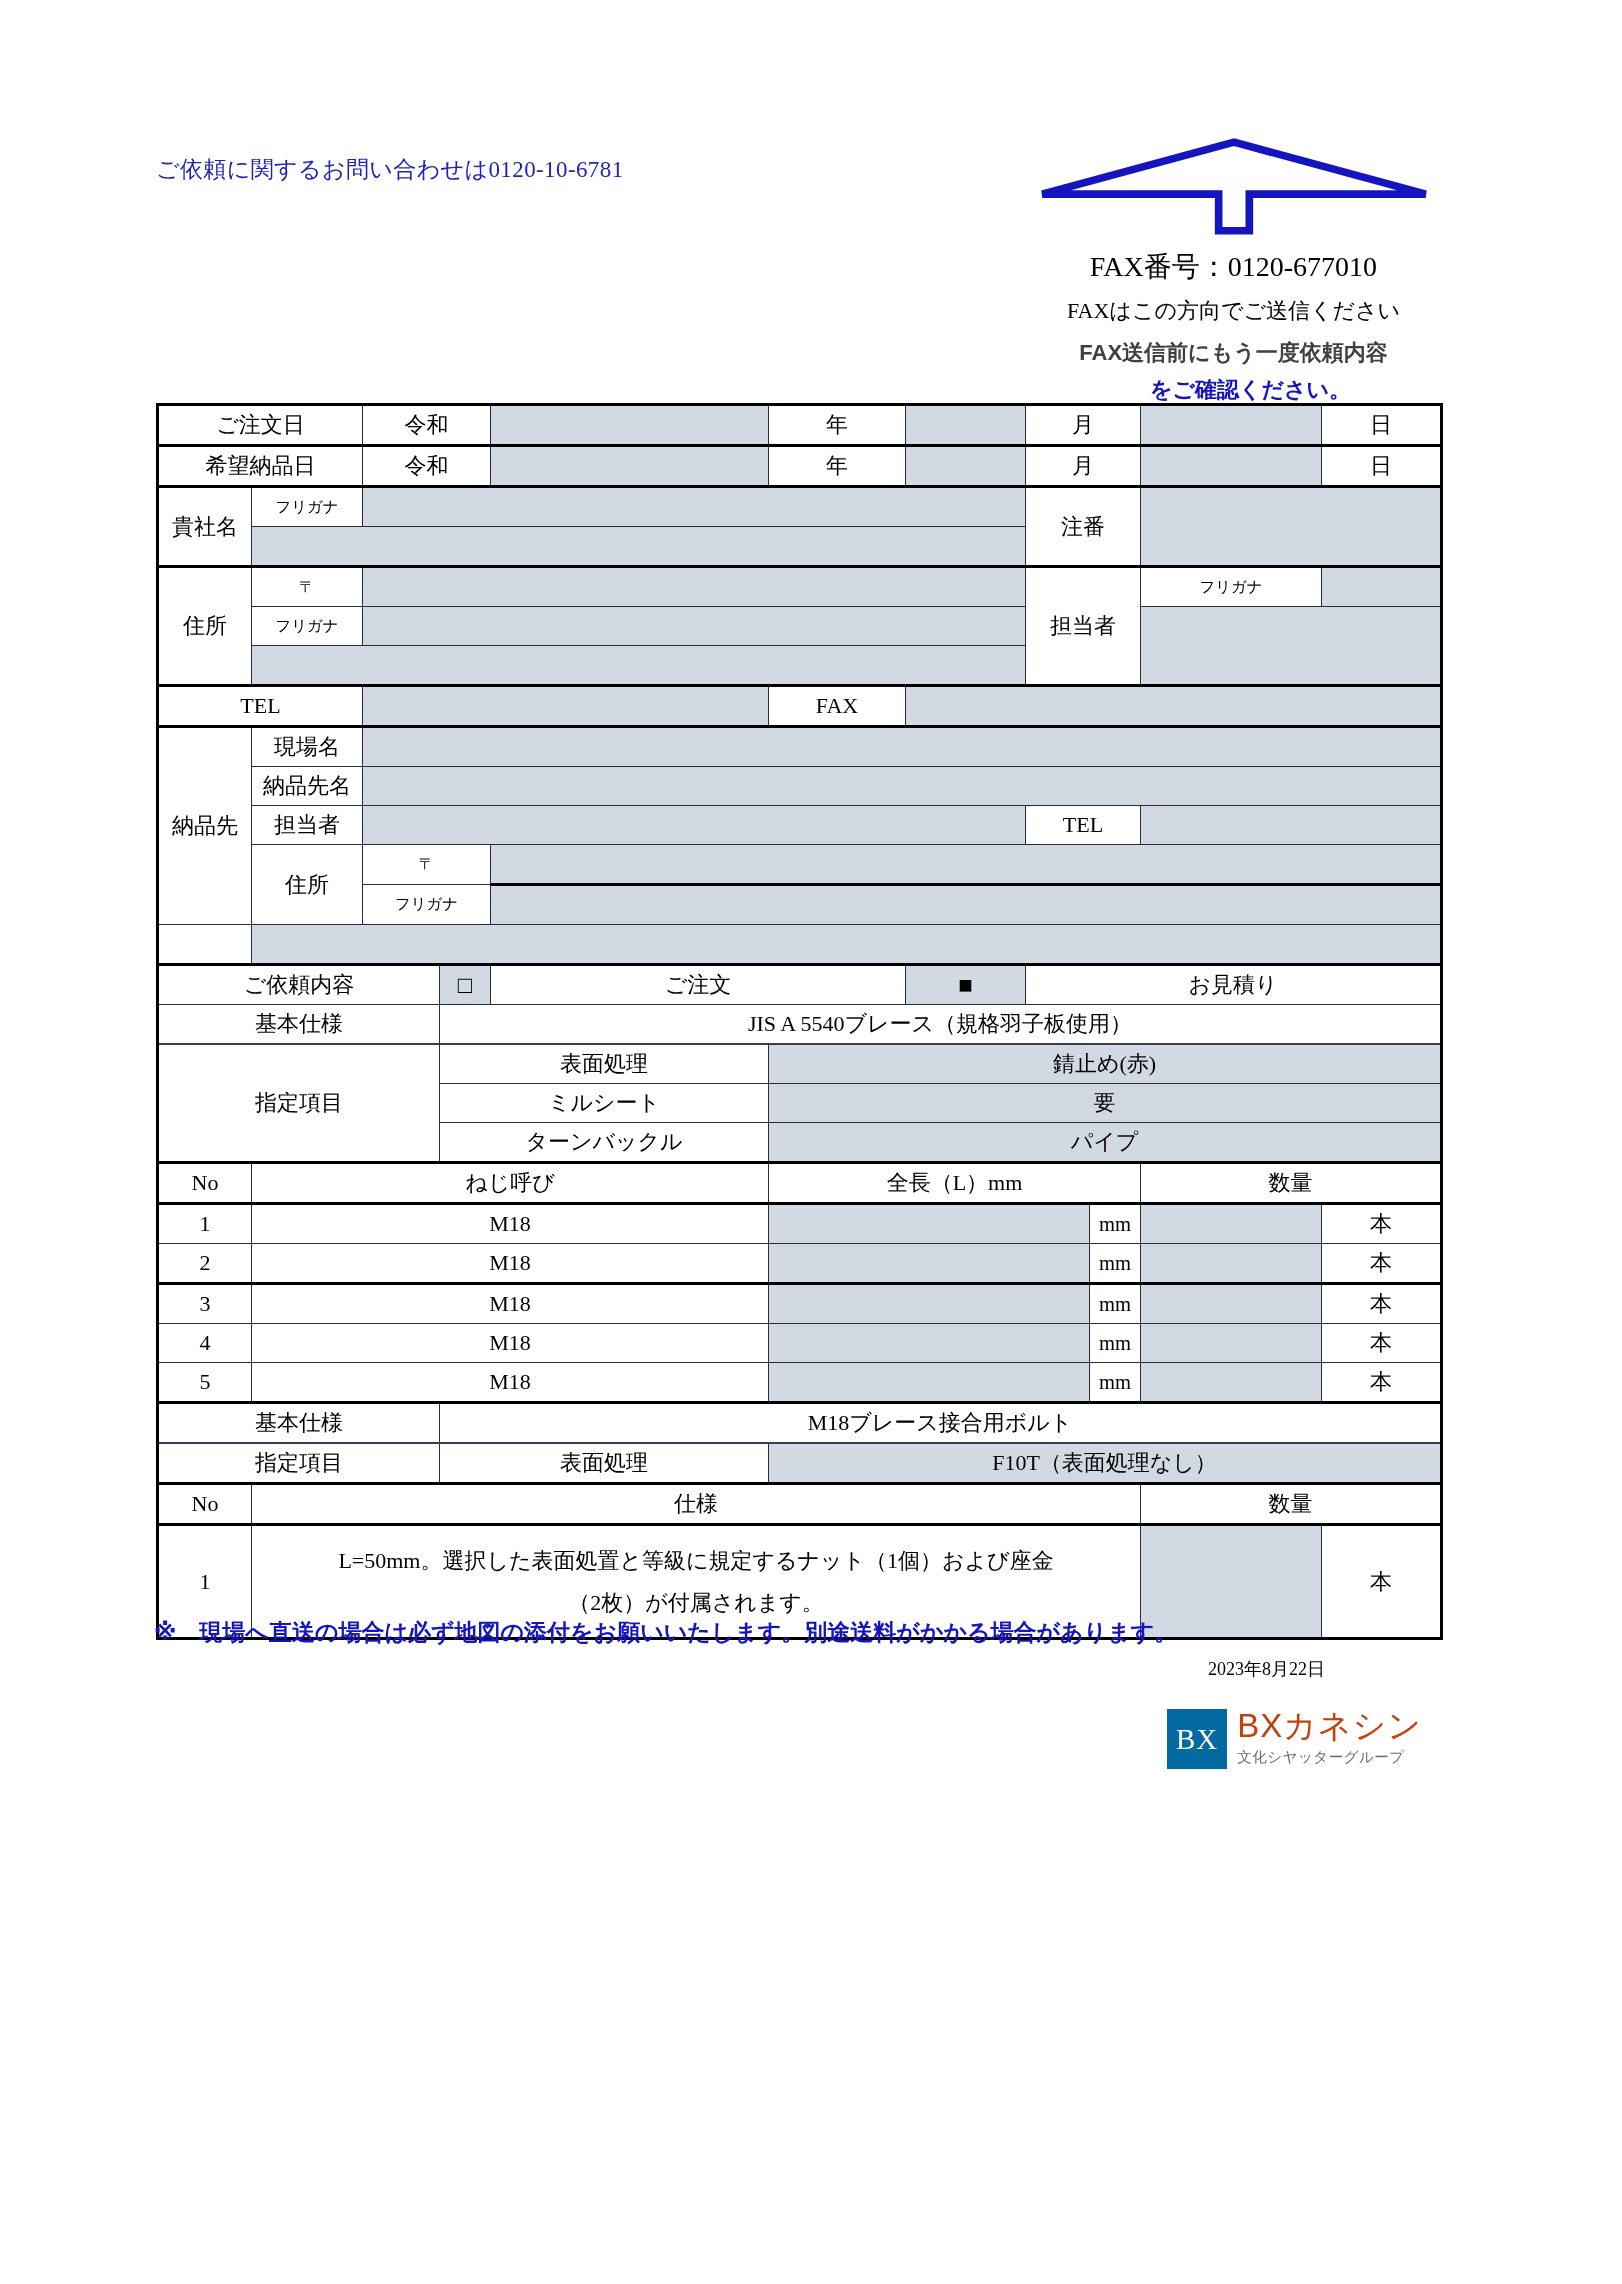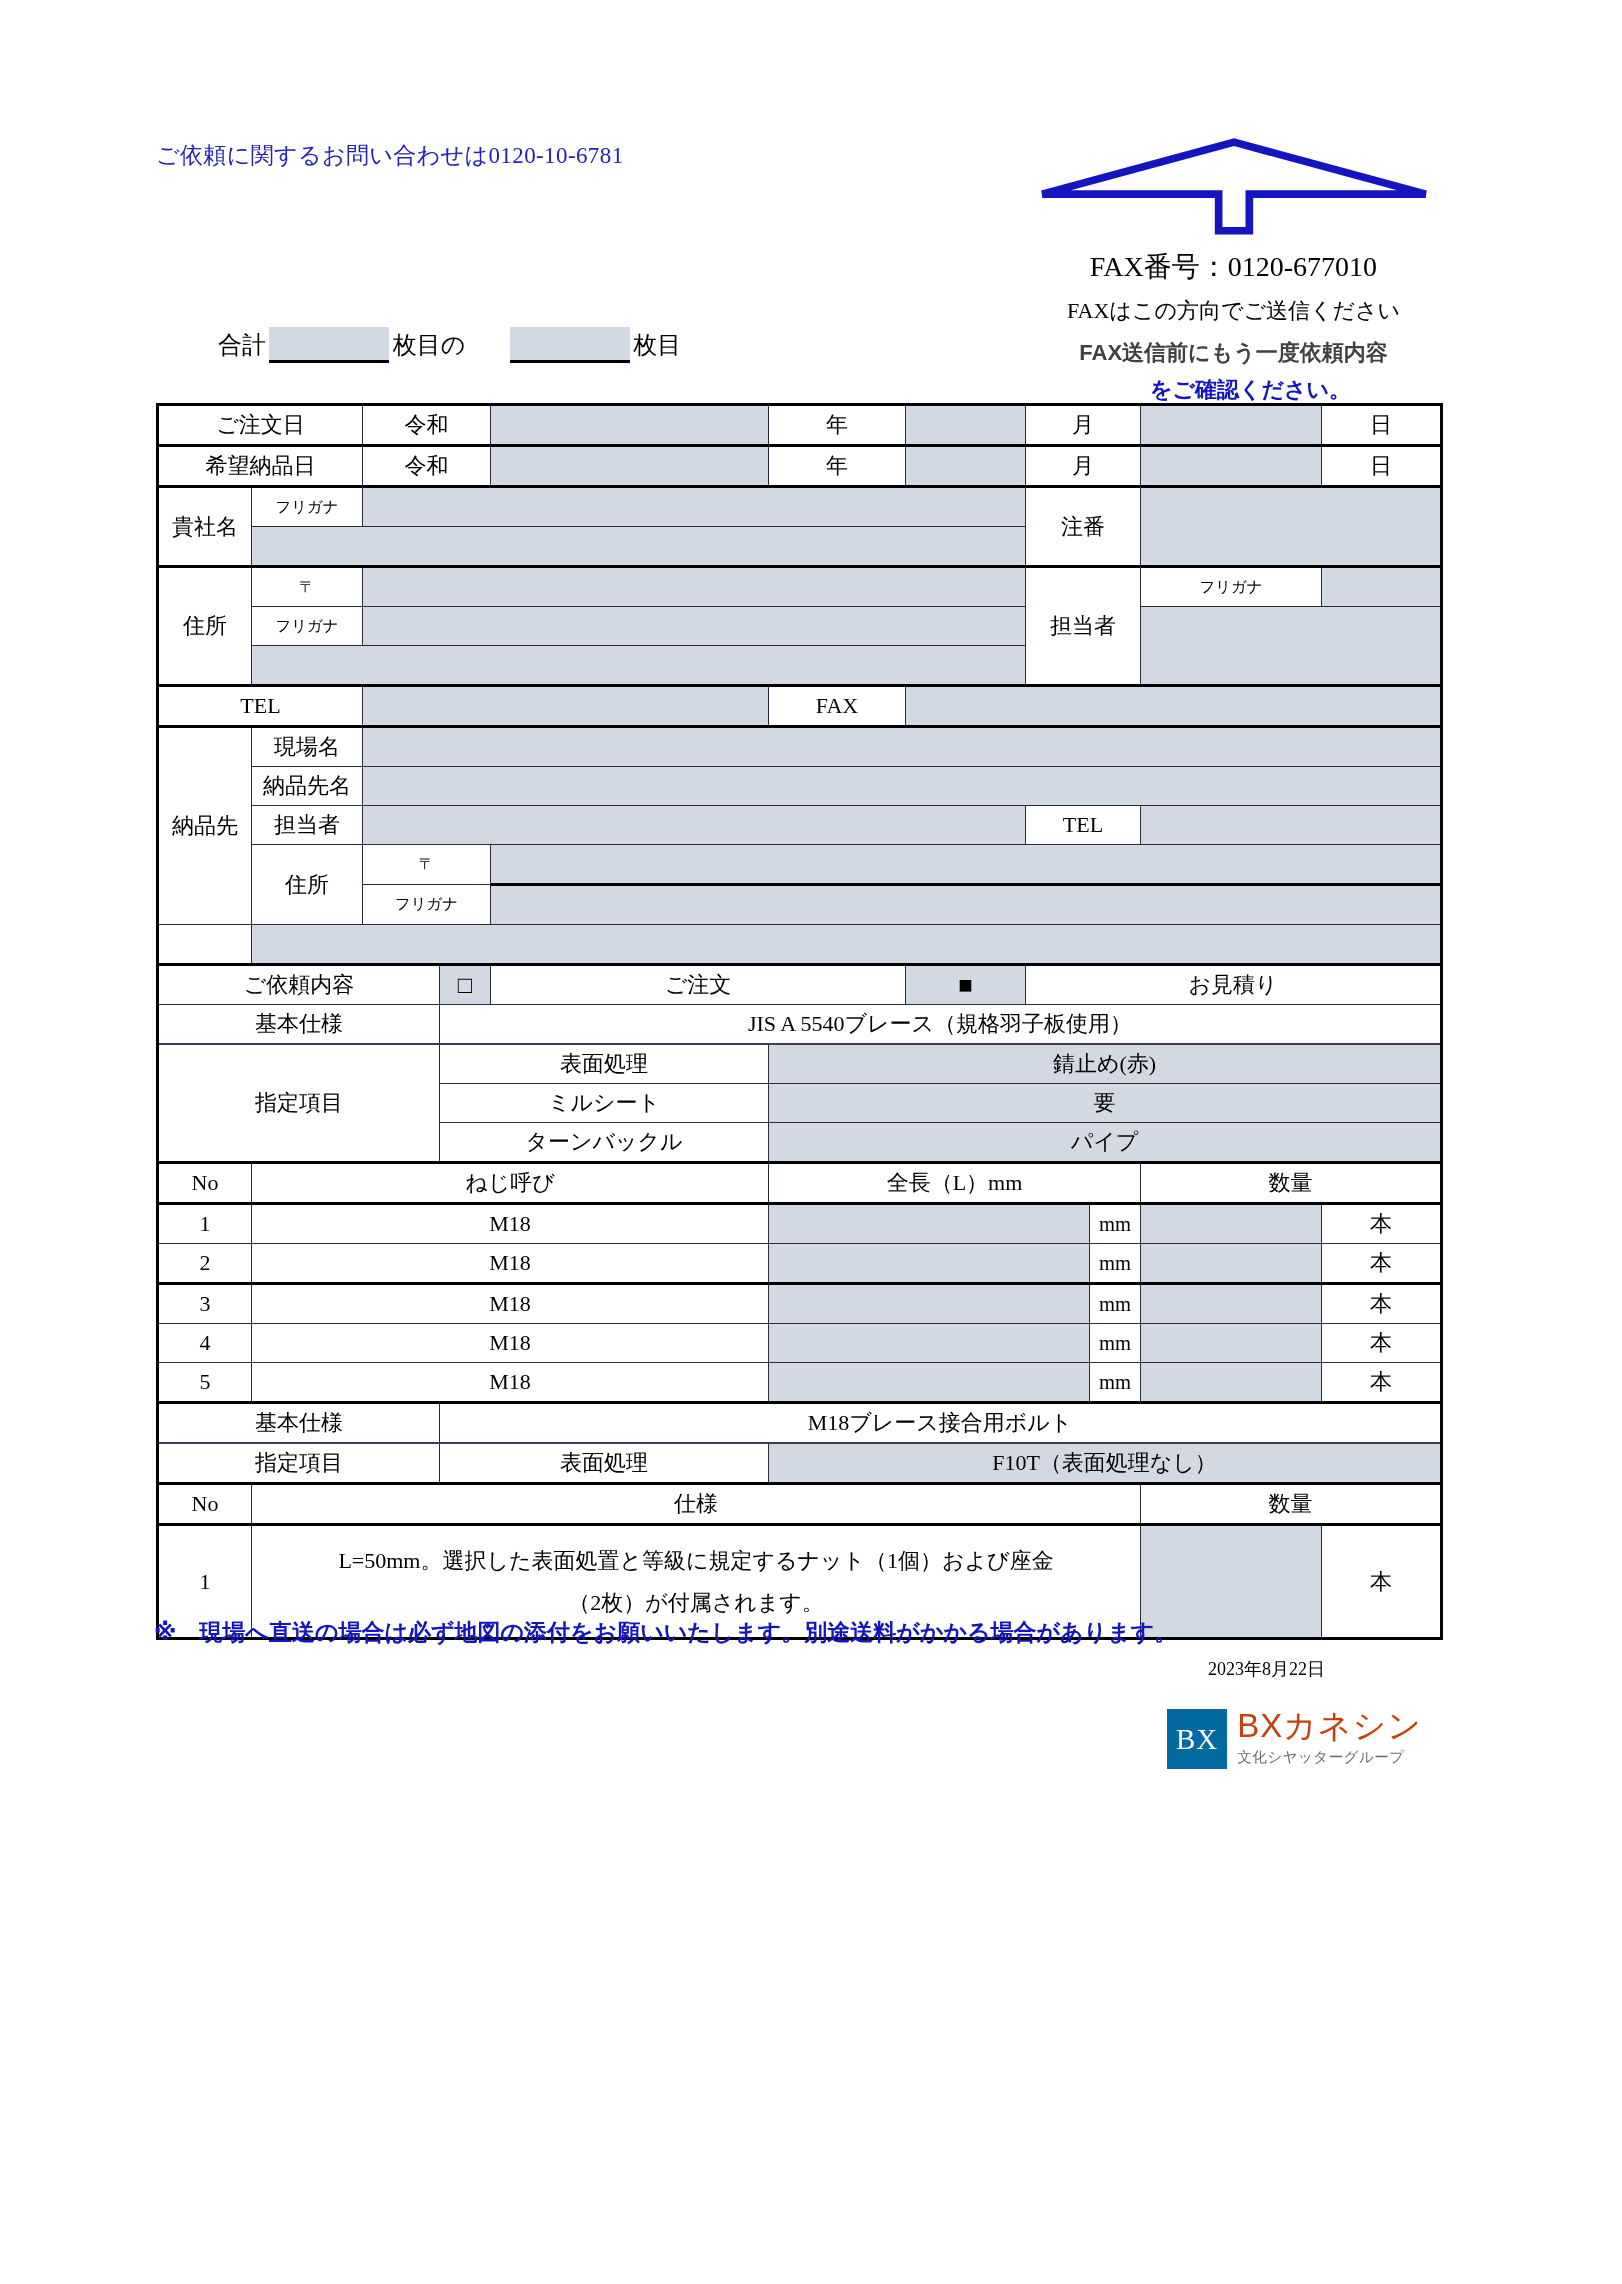--- a/index.html
+++ b/index.html
@@ -16,21 +16,21 @@
     width: 1622px;
     height: 2284px;
     background: #fff;
     overflow: hidden;
   }
 
   
   .contact-line {
     position: absolute;
     left: 156px;
-    top: 140px;
+    top: 154px;
     font-size: 23px;
     color: #2222bb;
     letter-spacing: 0.4px;
     white-space: nowrap;
   }
   .doc-title {
     position: absolute;
     left: 156px;
     top: 207px;
     font-size: 34px;
@@ -203,28 +203,20 @@
       <svg width="394" height="98" viewBox="0 0 460 115" xmlns="http://www.w3.org/2000/svg">
         <polygon points="230,6 455,67 248,67 248,110 212,110 212,67 5,67" fill="none" stroke="#1515c0" stroke-width="9" stroke-linejoin="miter"></polygon>
       </svg>
     </div>
     <div class="fax-number">FAX番号：0120-677010</div>
     <div class="fax-direction">FAXはこの方向でご送信ください</div>
     <div class="fax-warn">FAX送信前にもう一度依頼内容</div>
     <div class="fax-warn2">をご確認ください。</div>
   </div>
 
-  <div class="sheetline">
-    <span class="lbl">合計</span>
-    <span class="sheet-box"></span>
-    <span class="lbl">枚目の</span>
-    <span class="sheet-gap"></span>
-    <span class="sheet-box"></span>
-    <span class="lbl">枚目</span>
-  </div>
 
   <table class="form">
     <colgroup>
       <col style="width:94px">
       <col style="width:111px">
       <col style="width:77px">
       <col style="width:51px">
       <col style="width:278px">
       <col style="width:137px">
       <col style="width:120px">

